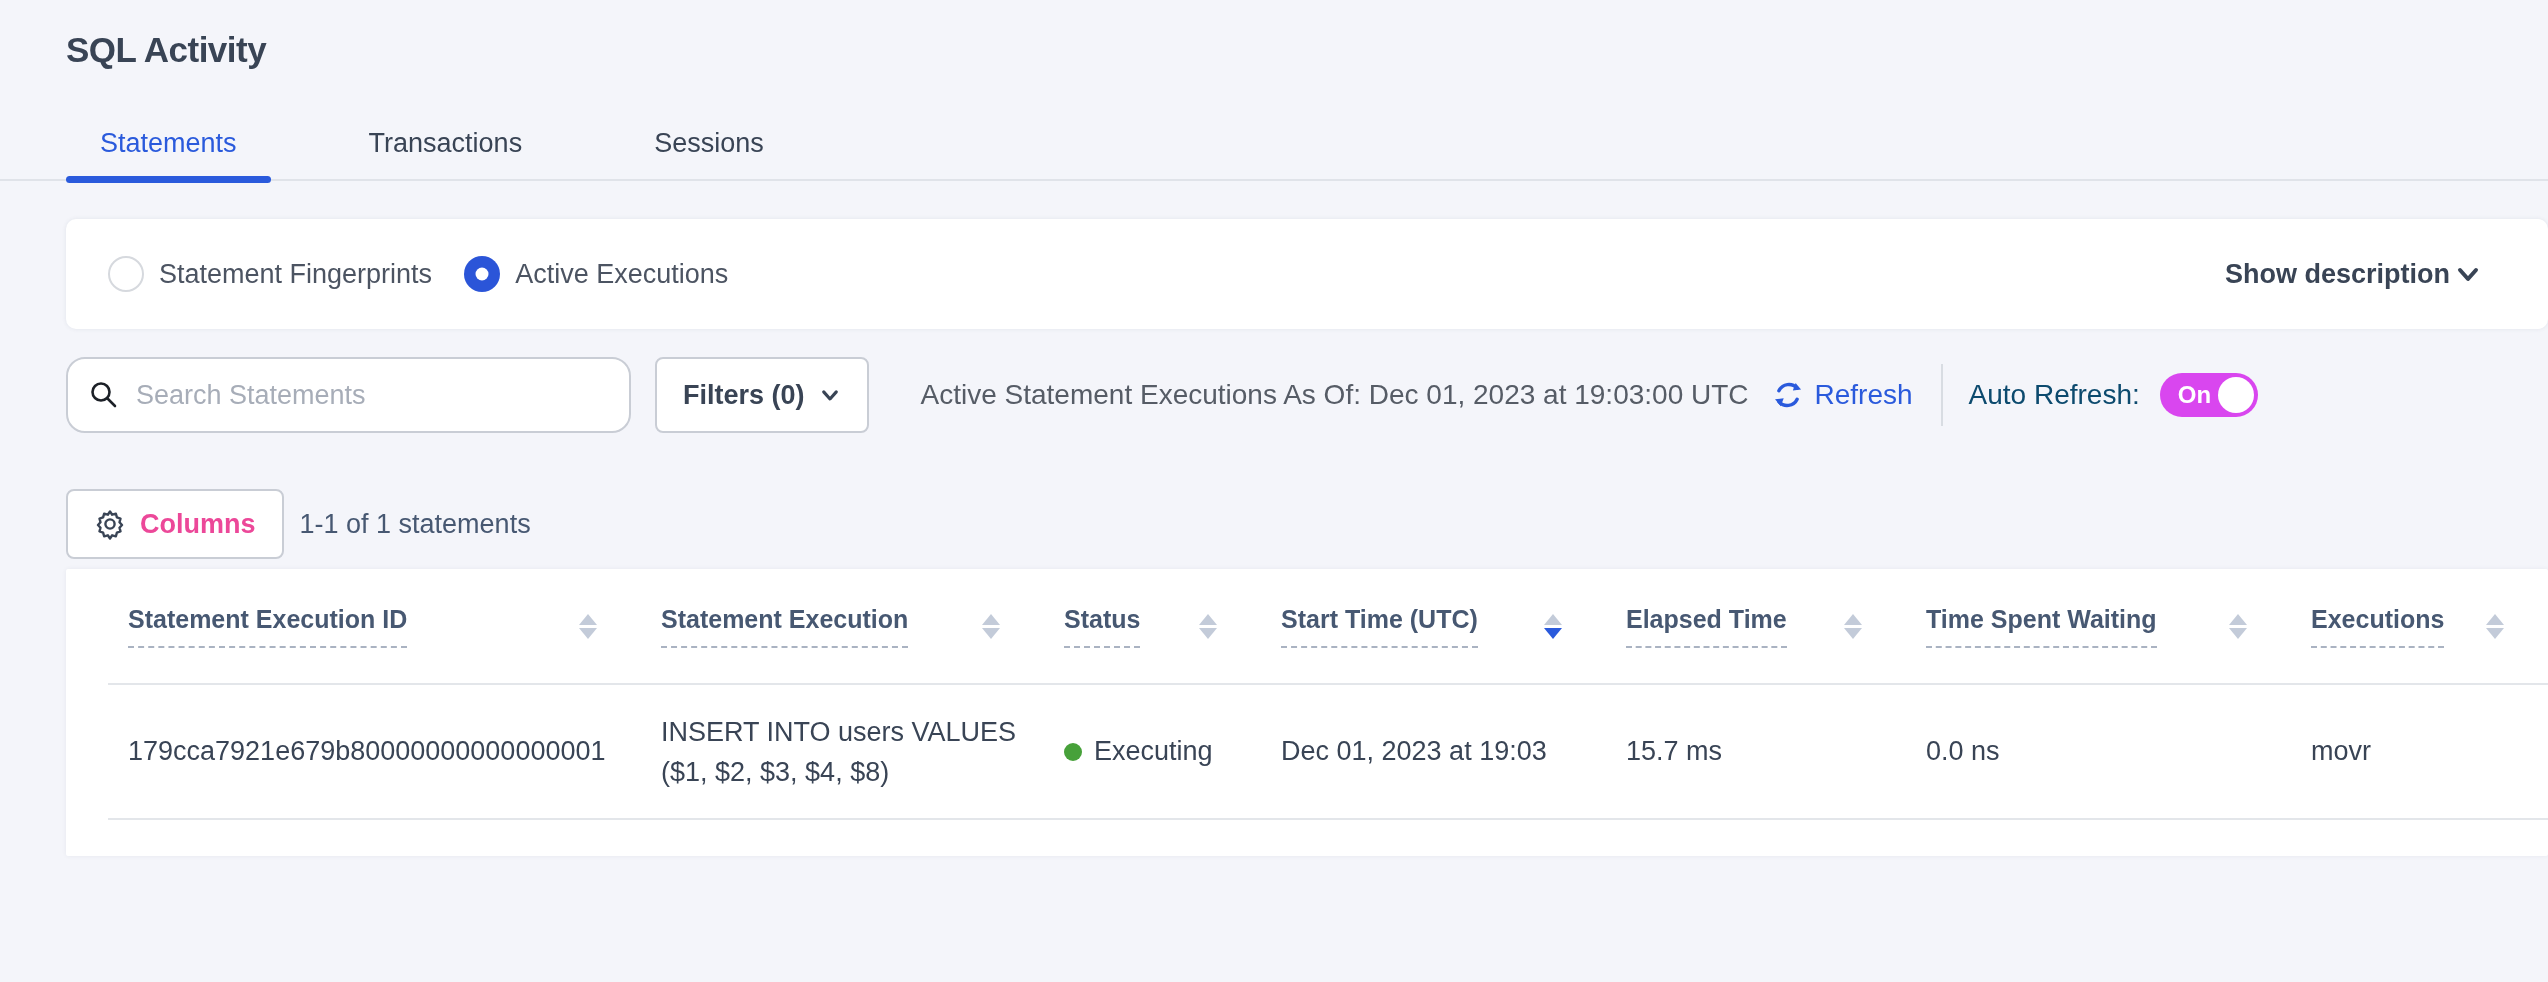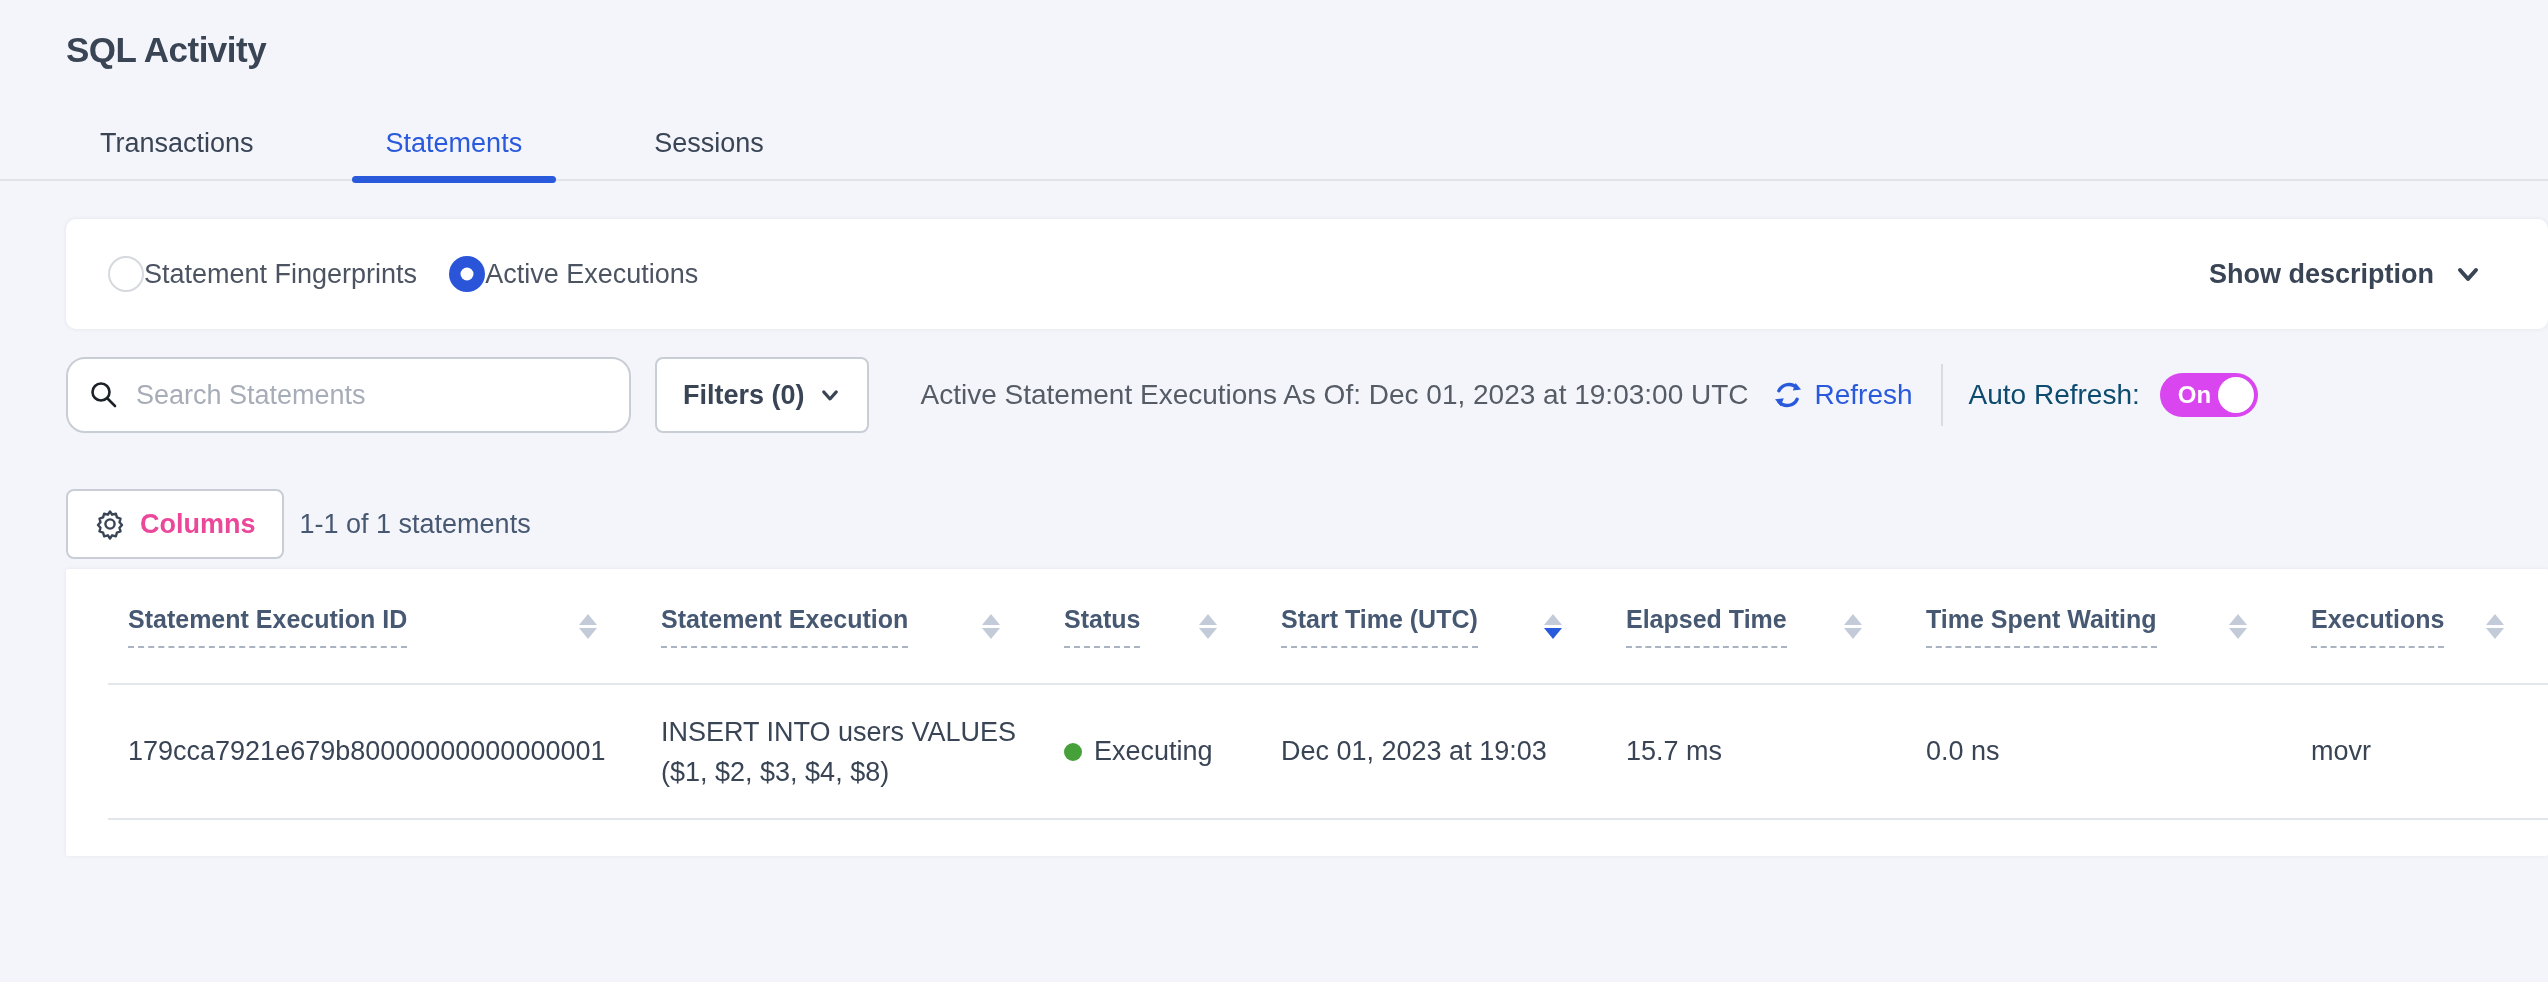--- a/index.html
+++ b/index.html
@@ -34,23 +34,23 @@
     width:36px; height:36px; border-radius:50%; background:#fff;
     border:2px solid #d6d9de; flex:0 0 auto;
   }
   .radio-circle.selected {
     background:#2b55d8; border:none; position:relative;
   }
   .radio-circle.selected::after {
     content:''; position:absolute; left:50%; top:50%; width:13px; height:13px;
     transform:translate(-50%,-50%); background:#fff; border-radius:50%;
   }
-  .radio-label { font-size:27px; color:#4c5462; }
+  .radio-label { margin-left:15px; font-size:27px; color:#4c5462; }
   .show-description {
-    margin-left:auto; margin-right:26px; display:flex; align-items:center; gap:20px;
+    margin-left:auto; margin-right:26px; display:flex; align-items:center; gap:4px;
     font-size:27px; font-weight:600; color:#394455; cursor:pointer;
   }
 
   
   .controls-row { margin:28px 0 0 66px; display:flex; align-items:center; height:76px; }
   .search-box {
     width:565px; height:76px; background:#fff; border:2px solid #c9cdd5; border-radius:19px;
     display:flex; align-items:center; padding:0 20px; gap:16px;
   }
   .search-box input {
@@ -112,22 +112,22 @@
   .icon-svg { display:block; }
 </style>
 </head>
 <body>
 
 <div class="page-header">
   <h1>SQL Activity</h1>
 </div>
 
 <div class="tabs">
+  <div class="tab active">Statements</div>
   <div class="tab">Transactions</div>
-  <div class="tab active">Statements</div>
   <div class="tab">Sessions</div>
 </div>
 
 <div class="card-radios">
   <div class="radio-option">
     <span class="radio-circle"></span>
     <span class="radio-label">Statement Fingerprints</span>
   </div>
   <div class="radio-option">
     <span class="radio-circle selected"></span>

